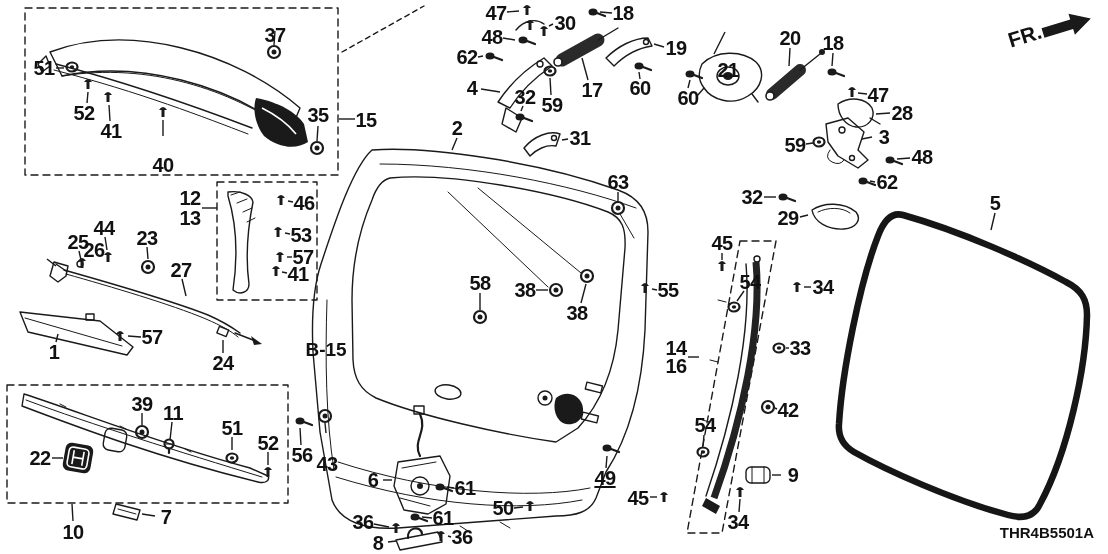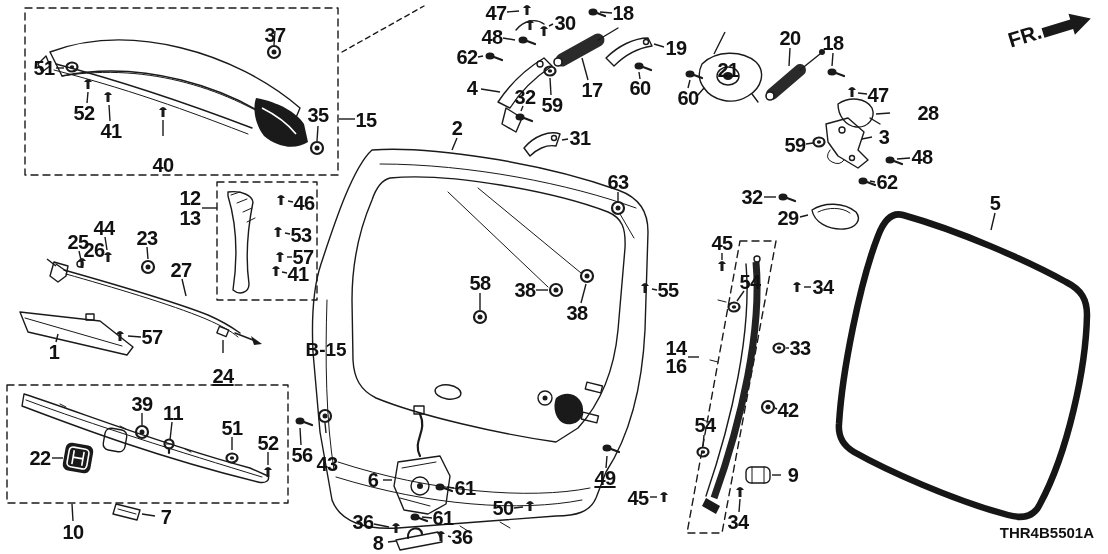--- a/index.html
+++ b/index.html
@@ -361,21 +361,21 @@
       <div class="lbl" style="left: 301px; top: 235px;">53</div>
       <div class="lbl" style="left: 303px; top: 257px;">57</div>
       <div class="lbl" style="left: 298px; top: 274px;">41</div>
       <div class="lbl" style="left: 57px; top: 250px; margin-left: 37px;">26</div>
       <div class="lbl" style="left: 78px; top: 242px;">25</div>
       <div class="lbl" style="left: 104px; top: 228px;">44</div>
       <div class="lbl" style="left: 147px; top: 238px;">23</div>
       <div class="lbl" style="left: 181px; top: 270px;">27</div>
       <div class="lbl" style="left: 152px; top: 337px;">57</div>
       <div class="lbl" style="left: 54px; top: 352px;">1</div>
-      <div class="lbl" style="left: 223px; top: 376px; text-decoration: underline;">24</div>
+      <div class="lbl" style="left: 223px; top: 363px;">24</div>
       <div class="lbl" style="left: 142px; top: 404px;">39</div>
       <div class="lbl" style="left: 173px; top: 413px;">11</div>
       <div class="lbl" style="left: 232px; top: 428px;">51</div>
       <div class="lbl" style="left: 268px; top: 443px;">52</div>
       <div class="lbl" style="left: 40px; top: 458px;">22</div>
       <div class="lbl" style="left: 73px; top: 532px;">10</div>
       <div class="lbl" style="left: 166px; top: 517px;">7</div>
       <div class="lbl" style="left: 457px; top: 128px;">2</div>
       <div class="lbl" style="left: 580px; top: 138px;">31</div>
       <div class="lbl" style="left: 618px; top: 182px;">63</div>
@@ -392,21 +392,21 @@
       <div class="lbl" style="left: 552px; top: 105px;">59</div>
       <div class="lbl" style="left: 623px; top: 13px;">18</div>
       <div class="lbl" style="left: 592px; top: 90px;">17</div>
       <div class="lbl" style="left: 640px; top: 88px;">60</div>
       <div class="lbl" style="left: 676px; top: 48px;">19</div>
       <div class="lbl" style="left: 728px; top: 22px; margin-top: 48px;">21</div>
       <div class="lbl" style="left: 688px; top: 98px;">60</div>
       <div class="lbl" style="left: 790px; top: 38px;">20</div>
       <div class="lbl" style="left: 833px; top: 43px;">18</div>
       <div class="lbl" style="left: 878px; top: 95px;">47</div>
-      <div class="lbl" style="left: 902px; top: 113px; margin-left: 26px;">28</div>
+      <div class="lbl" style="left: 902px; top: 113px;">28</div>
       <div class="lbl" style="left: 884px; top: 137px;">3</div>
       <div class="lbl" style="left: 795px; top: 145px;">59</div>
       <div class="lbl" style="left: 922px; top: 157px;">48</div>
       <div class="lbl" style="left: 887px; top: 182px;">62</div>
       <div class="lbl" style="left: 752px; top: 197px;">32</div>
       <div class="lbl" style="left: 788px; top: 218px;">29</div>
       <div class="lbl" style="left: 995px; top: 203px;">5</div>
       <div class="lbl" style="left: 722px; top: 243px;">45</div>
       <div class="lbl" style="left: 750px; top: 282px;">54</div>
       <div class="lbl" style="left: 823px; top: 287px;">34</div>

